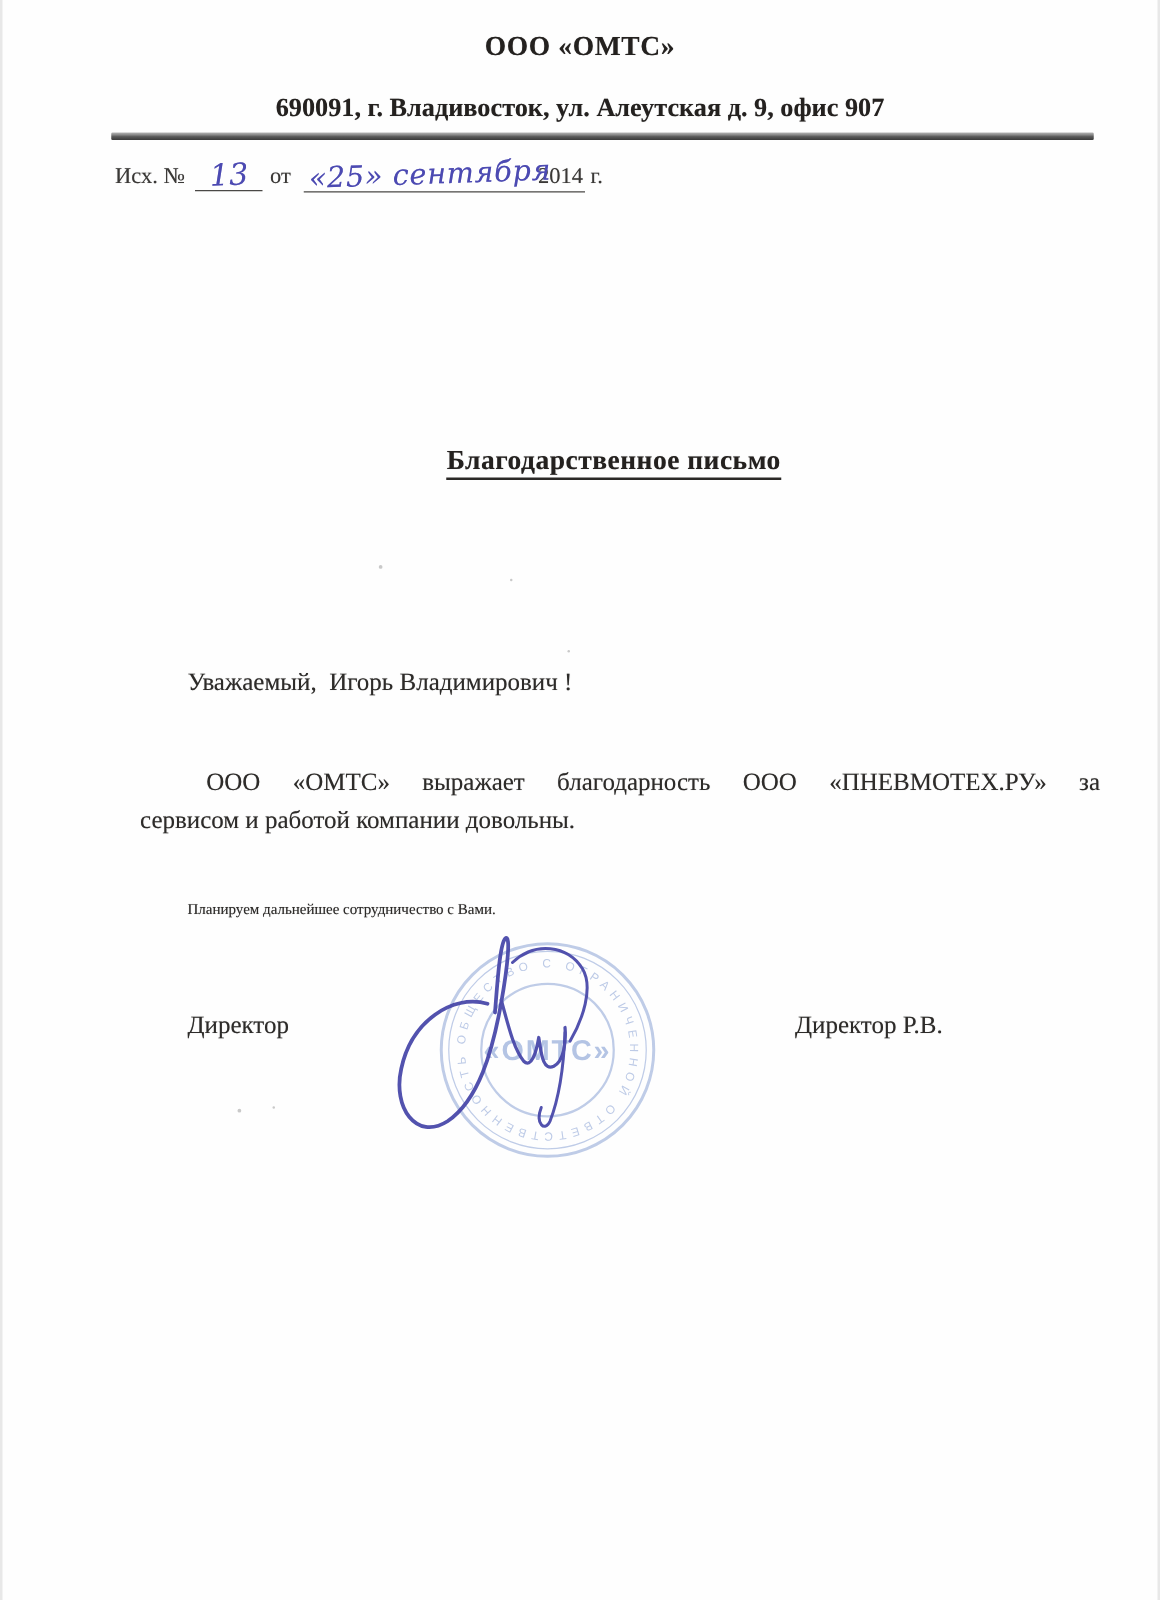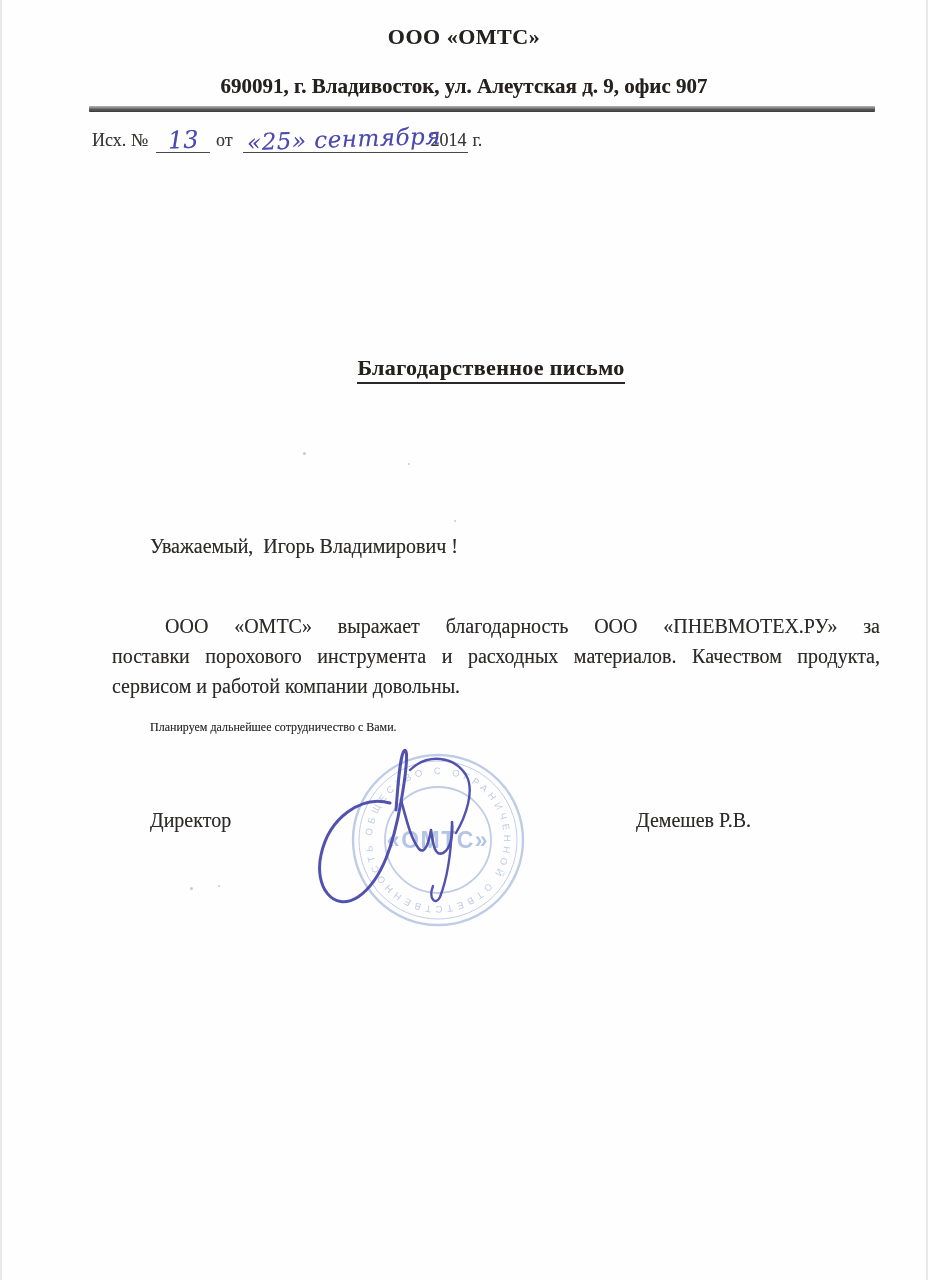--- a/index.html
+++ b/index.html
@@ -114,28 +114,27 @@
 
 
   <div class="title-wrap">
     <span class="title-text txt">Благодарственное письмо</span>
   </div>
 
   <div class="salutation txt">Уважаемый,&nbsp; Игорь Владимирович !</div>
 
   <div class="body-block">
     <div class="body-line force first txt">ООО «ОМТС» выражает благодарность ООО «ПНЕВМОТЕХ.РУ» за</div>
-    <div class="body-line force txt">поставки порохового инструмента и расходных материалов. Качеством продукта,</div>
     <div class="body-line txt">сервисом и работой компании довольны.</div>
   </div>
 
   <div class="p2 txt">Планируем дальнейшее сотрудничество с Вами.</div>
 
   <div class="director txt">Директор</div>
-  <div class="signer-name txt">Демешев Р.В.</div>
+  <div class="signer-name txt">Директор Р.В.</div>
 
   <svg class="stamp" viewBox="0 0 200 186" xmlns="http://www.w3.org/2000/svg">
     <g stroke="#93a9d8" fill="none">
       <circle cx="100" cy="92" r="85" stroke-width="2.4"></circle>
       <circle cx="100" cy="92" r="79" stroke-width="1"></circle>
       <circle cx="100" cy="92" r="53" stroke-width="1.8"></circle>
     </g>
     <defs>
       <path id="ringPath" d="M 100,92 m -66,0 a 66,66 0 1,1 132,0 a 66,66 0 1,1 -132,0"></path>
     </defs>

